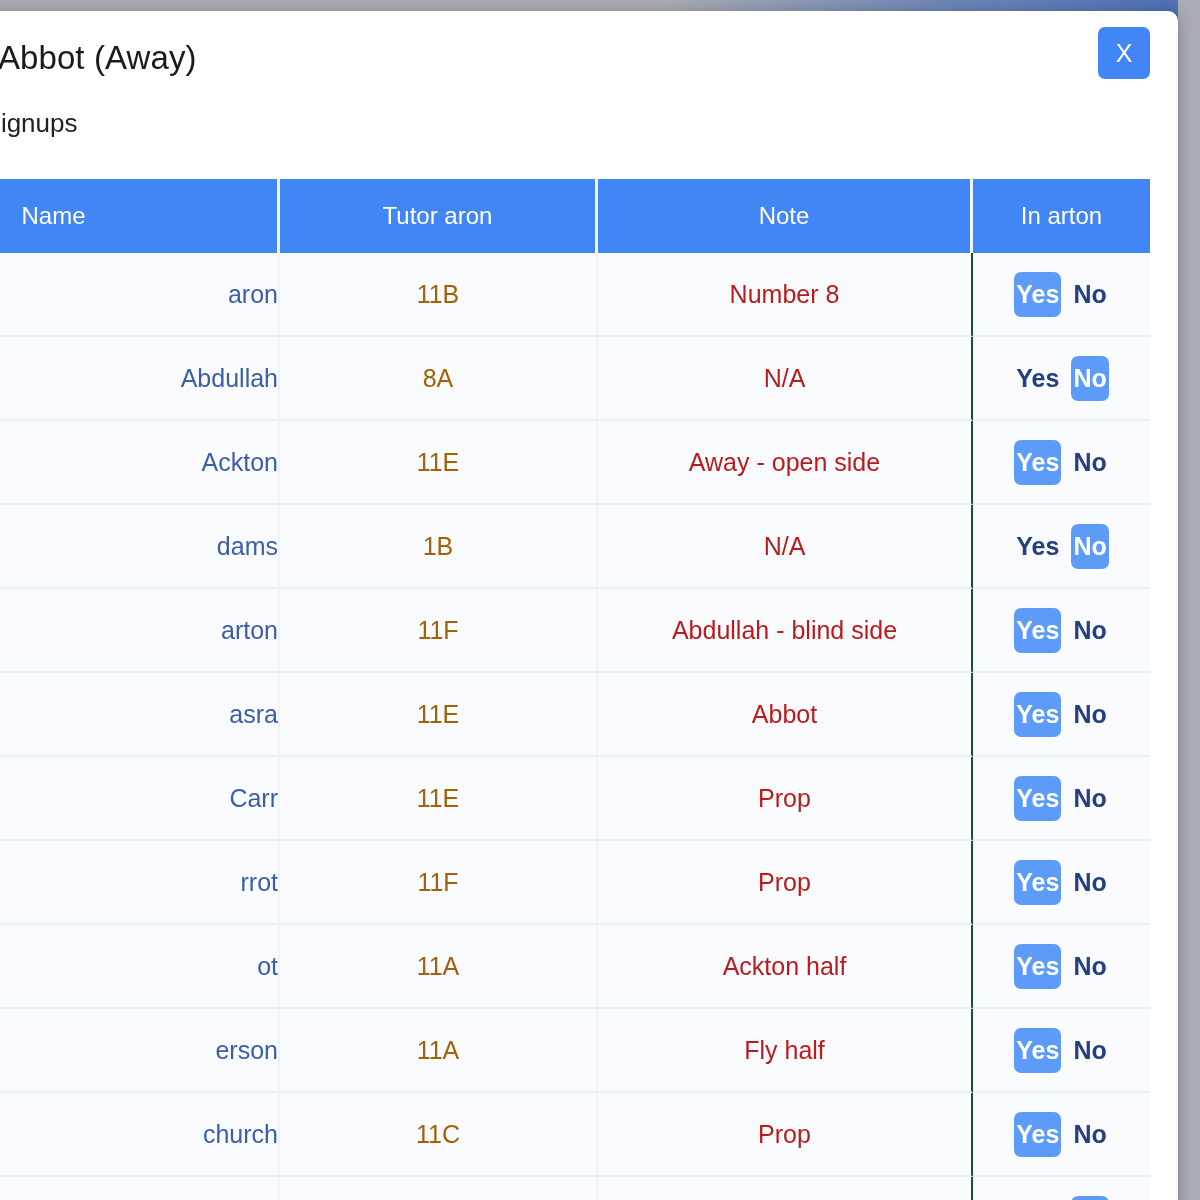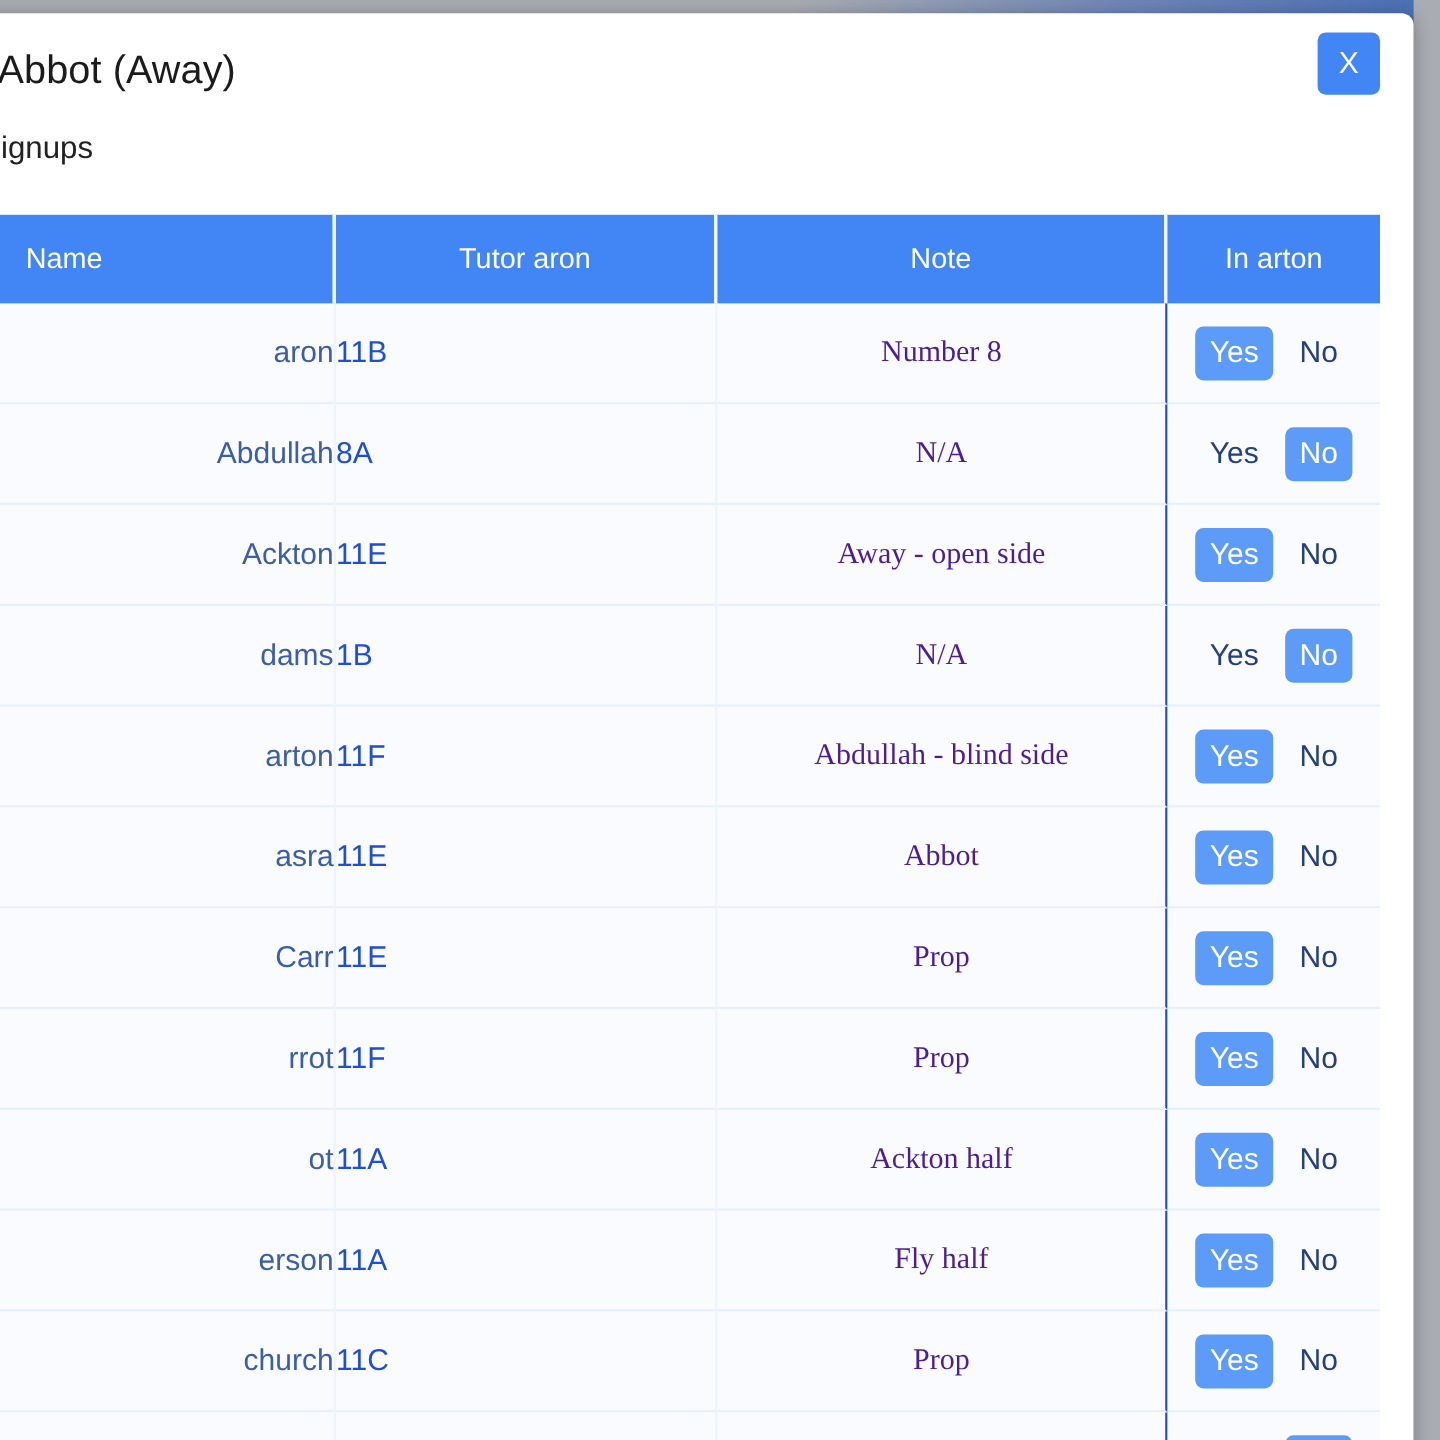--- a/index.html
+++ b/index.html
@@ -122,50 +122,49 @@
     padding: 0;
   }
 
   td.cell-name {
     color: #3b5ea8;
     text-align: right;
     padding-right: 122px;
     border-right: 2px solid #eef3fc;
   }
   td.cell-tutor {
-    color: #1d4ed8;
-    text-align: left;
+    color: #a16207;
+    text-align: center;
     border-right: 2px solid #eef3fc;
   }
   td.cell-note {
-    color: #4c1d95;
-    text-align: center;
-    border-right: 2px solid #1d4ed8;
-    font-family: Liberation Serif, serif;
+    color: #b91c1c;
+    text-align: center;
+    border-right: 2px solid #14532d;
   }
   td.cell-inteam {
     text-align: center;
     padding: 0;
   }
 
   .toggle-group {
     display: flex;
     align-items: center;
     justify-content: center;
     gap: 10px;
   }
   .toggle-btn {
     font-family: "Liberation Sans", sans-serif;
     font-size: 25px;
-    font-weight: 400;
+    font-weight: 700;
     border: none;
     background: transparent;
     color: #24407e;
     border-radius: 7px;
-    padding: 9px 12px;
+    padding: 9px 2px;
     cursor: pointer;
     line-height: 1.1;
   }
   .toggle-btn.selected {
     background: #5c9cf8;
     color: #ffffff;
   }
 </style>
 </head>
 <body>

